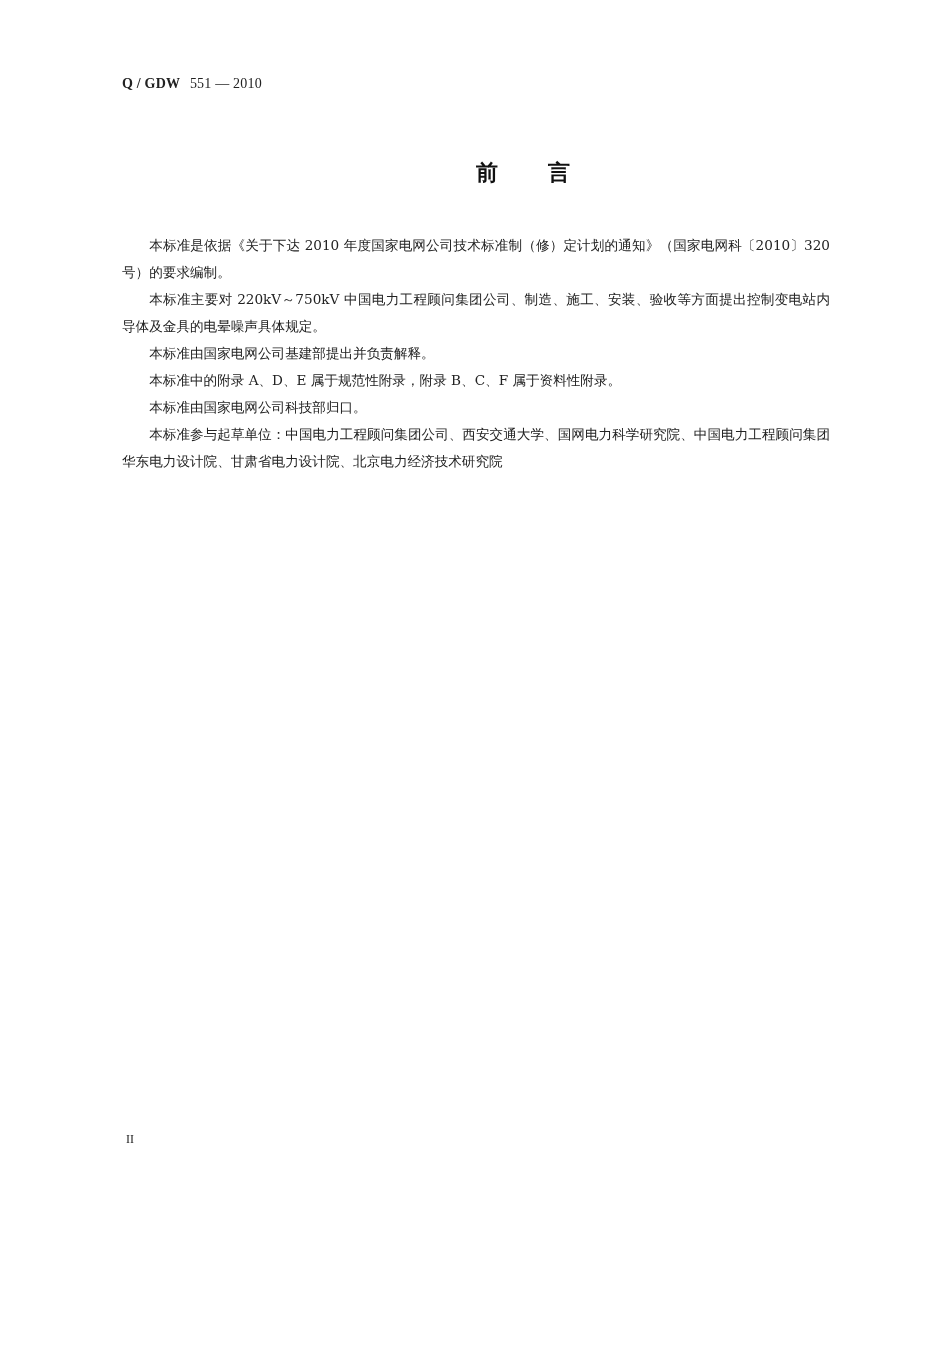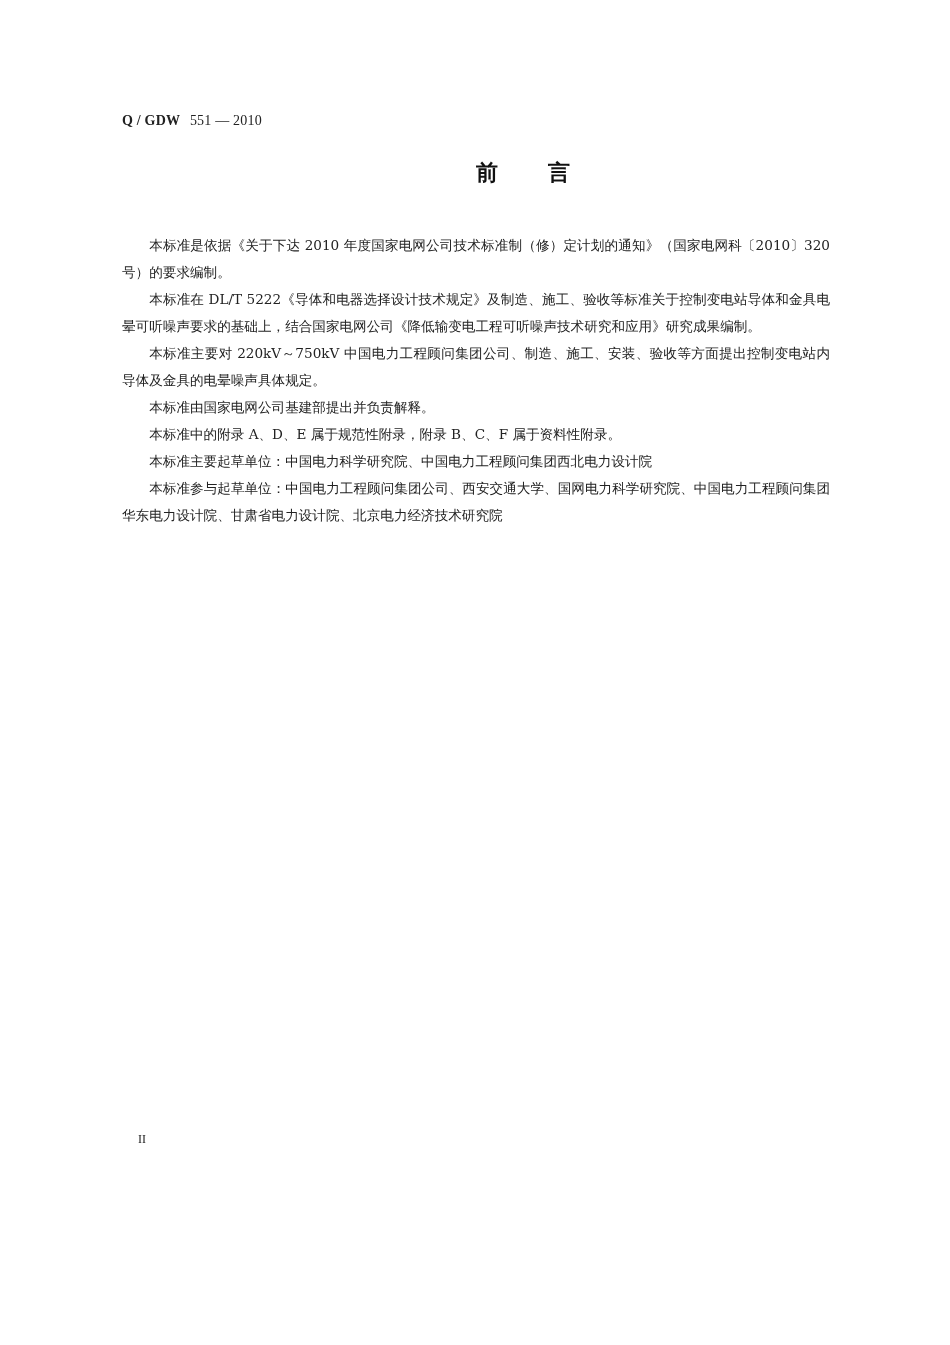--- a/index.html
+++ b/index.html
@@ -1,50 +1,49 @@
 <!DOCTYPE html>
 <html><head>
 <meta charset="utf-8">
 <style>
   html, body { margin: 0; padding: 0; background: #ffffff; }
   body { width: 950px; height: 1345px; position: relative; overflow: hidden;
          font-family: "DejaVu Serif", "Liberation Serif", serif; color: #222; }
   .header { position: absolute; left: 122px; top: 76px; font-size: 14px;
-            font-family: "Liberation Serif", serif; letter-spacing: 0.2px; margin-top: 37px; }
+            font-family: "Liberation Serif", serif; letter-spacing: 0.2px; }
   .header .code { font-weight: bold; }
   .header .num { margin-left: 6px; }
   .title { position: absolute; left: 0; width: 950px; top: 158px; text-align: center;
            font-size: 22px; font-family: "DejaVu Sans", sans-serif; font-weight: bold; color:#111;padding-left:48px; }
   .title span { display: inline-block; }
   .title .gap { width: 50px; }
   .body { position: absolute; left: 122px; top: 232px; width: 708px;
           font-size: 13.6px; line-height: 27px; text-align: justify; }
   .para { margin: 0; text-indent: 2em; }
-  .pagenum { position: absolute; left: 138px; top: 1132px; font-size: 12px;
+  .pagenum { position: absolute; left: 126px; top: 1132px; font-size: 12px;
              font-family: "Liberation Serif", serif; }
   .footer { position: absolute; left: 0; width: 950px; top: 1368px; text-align: center;
             font-size: 15px; color: #ec4899; }
 </style>
 </head>
 <body>
 
 <div class="header">
   <span class="code">Q / GDW</span>
   <span class="num">551 — 2010</span>
 </div>
 
 <div class="title">
   <span>前</span><span class="gap"></span><span>言</span>
 </div>
 
 <div class="body">
   <p class="para">本标准是依据《关于下达 2010 年度国家电网公司技术标准制（修）定计划的通知》（国家电网科〔2010〕320 号）的要求编制。</p>
-  <p class="para">本标准在 DL/T 5222《导体和电器选择设计技术规定》及制造、施工、验收等标准关于控制变电站导体和金具电晕可听噪声要求的基础上，结合国家电网公司《降低输变电工程可听噪声技术研究和应用》研究成果编制。</p>
   <p class="para">本标准主要对 220kV～750kV 中国电力工程顾问集团公司、制造、施工、安装、验收等方面提出控制变电站内导体及金具的电晕噪声具体规定。</p>
   <p class="para">本标准由国家电网公司基建部提出并负责解释。</p>
   <p class="para">本标准中的附录 A、D、E 属于规范性附录，附录 B、C、F 属于资料性附录。</p>
-  <p class="para">本标准主要起草单位：中国电力科学研究院、中国电力工程顾问集团西北电力设计院</p>
+  <p class="para">本标准由国家电网公司科技部归口。</p>
   <p class="para">本标准参与起草单位：中国电力工程顾问集团公司、西安交通大学、国网电力科学研究院、中国电力工程顾问集团华东电力设计院、甘肃省电力设计院、北京电力经济技术研究院</p>
 </div>
 
 <div class="pagenum">II</div>
 
 <div class="footer">库七七 www.kqqw.com标准下载</div>
 
 </body></html>

